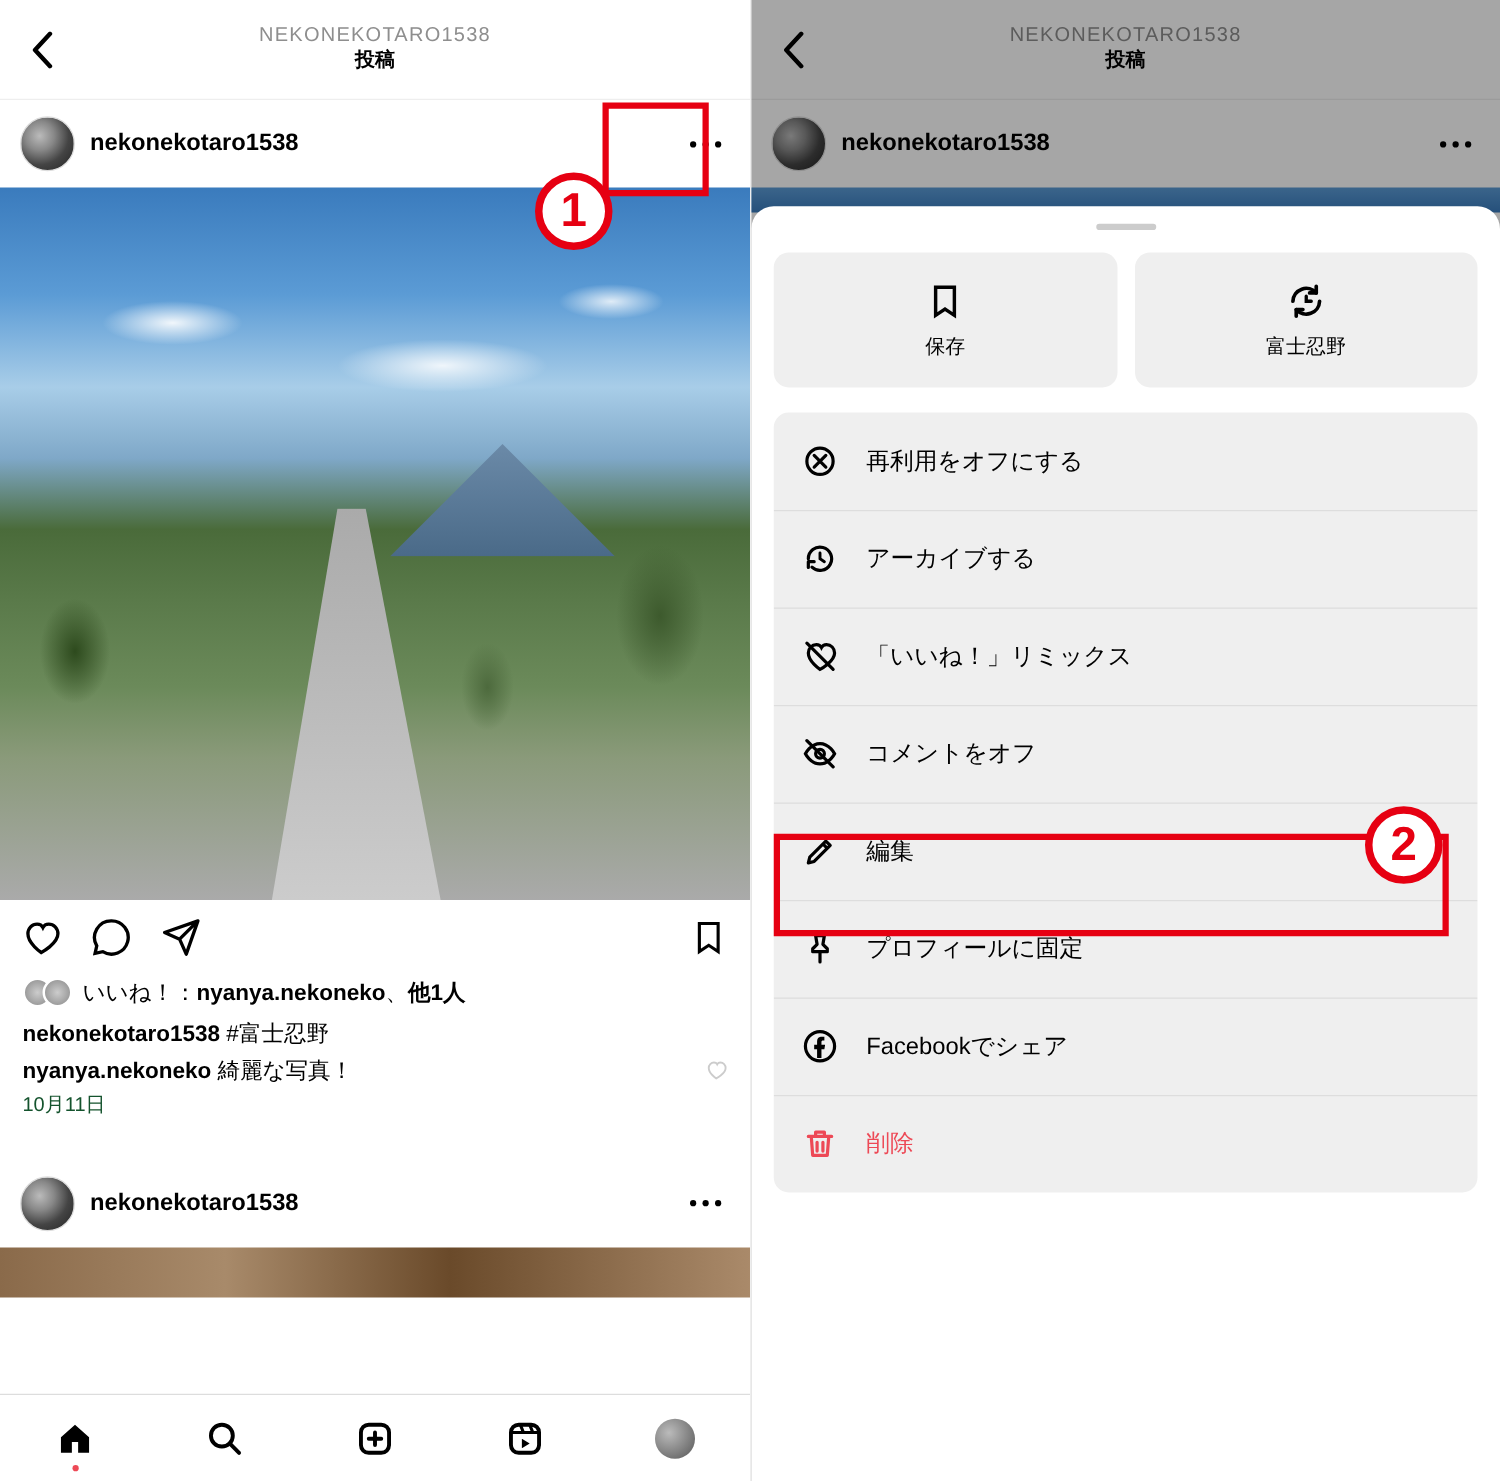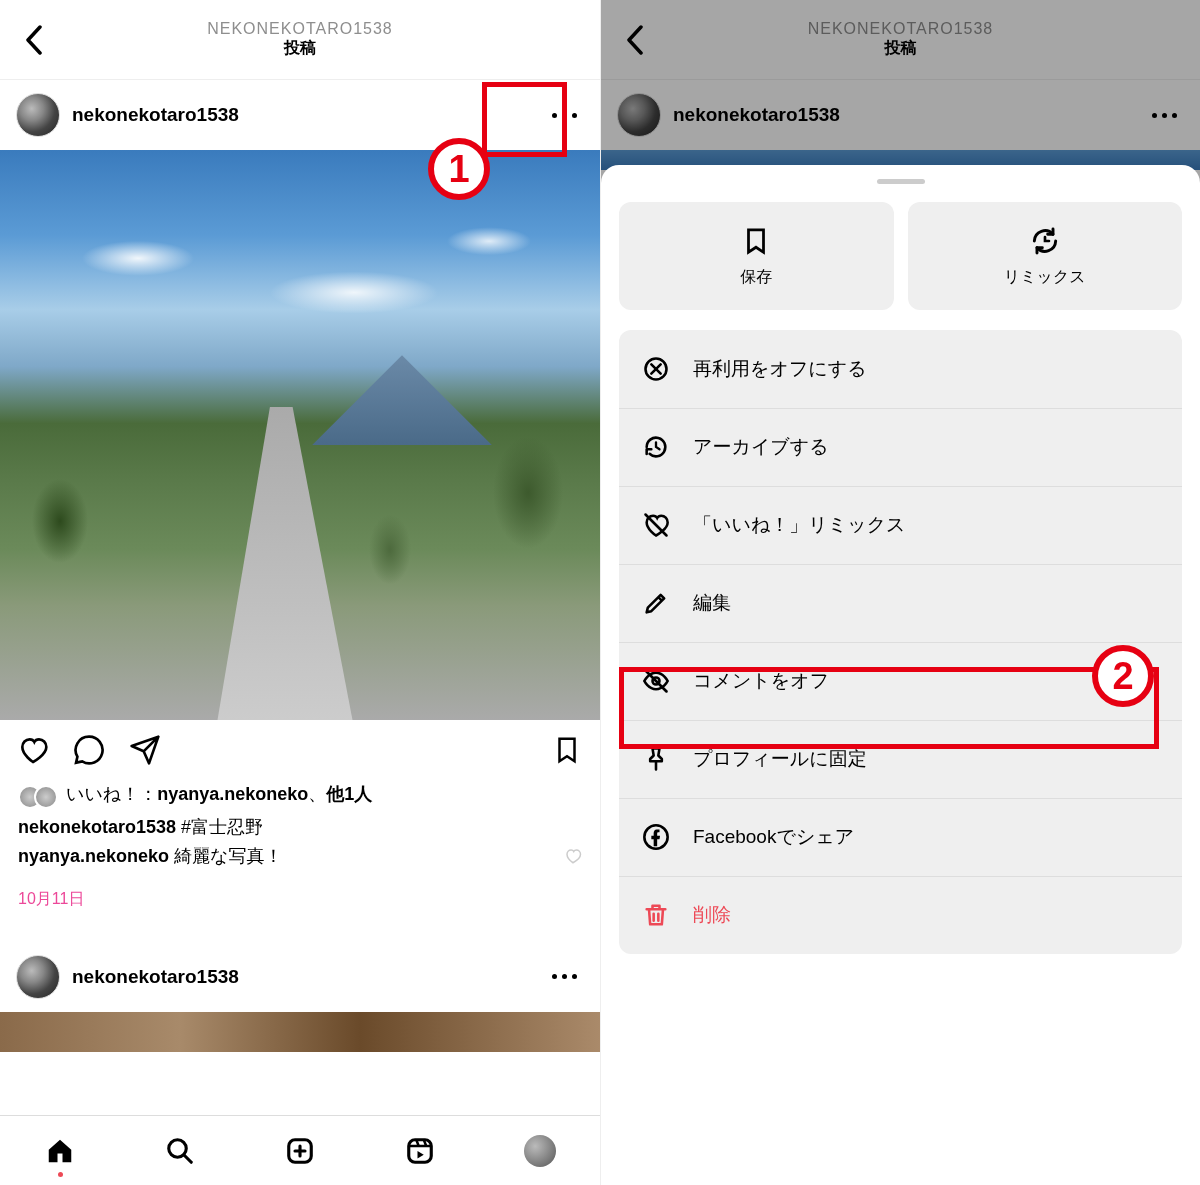--- a/index.html
+++ b/index.html
@@ -130,34 +130,34 @@
   }
   .action-bar .spacer { flex: 1; }
   .icon-btn { width: 34px; height: 34px; display: flex; align-items: center; justify-content: center; }
 
   
   .caption {
     padding: 0 18px;
     font-size: 18px;
     line-height: 1.6;
   }
-  .caption .likes-row { display: flex; align-items: flex-end; gap: 8px; margin-bottom: 4px; }
+  .caption .likes-row { display: flex; align-items: center; gap: 8px; margin-bottom: 4px; }
   .mini-avatars { display: flex; }
   .mini-avatars .mini {
     width: 24px; height: 24px; border-radius: 50%;
     background: radial-gradient(circle, #ccc, #888);
     border: 2px solid #fff;
     margin-left: -8px;
   }
   .mini-avatars .mini:first-child { margin-left: 0; }
   .bold { font-weight: 700; }
   .hashtag { color: #000000; }
   .comment-row { display: flex; align-items: center; }
   .comment-row .heart-mini { margin-left: auto; color: #ccc; }
-  .date { color: #ec4899; font-size: 16px; margin-top: 16px; }
+  .date { color: #14532d; font-size: 16px; margin-top: 2px; }
 
   
   .second-post {
     margin-top: 30px;
   }
   .second-photo {
     width: 100%; height: 40px;
     background: linear-gradient(to right, #8a6a4a 0%, #a88a6a 30%, #6a4a2a 60%, #aa8a6a 100%);
   }
 
@@ -442,21 +442,21 @@
             <path d="M6 3h12v18l-6-4-6 4z" fill="none" stroke="#000" stroke-width="2.2"></path>
           </svg>
         <div class="action-card-label">保存</div>
       </div>
       <div class="action-card">
         <svg width="32" height="32" viewBox="0 0 24 24">
             <path d="M4 12a8 8 0 0 1 14-5M20 12a8 8 0 0 1-14 5" fill="none" stroke="#000" stroke-width="2.2" stroke-linecap="round"></path>
             <path d="M18 3v4h-4M6 21v-4h4" fill="none" stroke="#000" stroke-width="2.2" stroke-linecap="round" stroke-linejoin="round"></path>
             <path d="M12 9v3h3" fill="none" stroke="#000" stroke-width="2" stroke-linecap="round"></path>
           </svg>
-        <div class="action-card-label">リミックス</div>
+        <div class="action-card-label">富士忍野</div>
       </div>
     </div>
 
     <div class="menu-list">
       <div class="menu-item">
         <span class="menu-icon">
           <svg width="28" height="28" viewBox="0 0 24 24">
               <circle cx="12" cy="12" r="9" fill="none" stroke="#000" stroke-width="2.2"></circle>
               <path d="M8 8l8 8M16 8l-8 8" stroke="#000" stroke-width="2.2" stroke-linecap="round"></path>
             </svg>
@@ -478,38 +478,38 @@
           <svg width="28" height="28" viewBox="0 0 24 24">
               <path d="M12 21s-8-5.3-8-11.2C4 6.5 6.5 4 9.5 4c1.5 0 2.9.8 3.5 2 .6-1.2 2-2 3.5-2 3 0 5.5 2.5 5.5 5.8C22 15.7 12 21 12 21z" fill="none" stroke="#000" stroke-width="2.2"></path>
               <path d="M3 3l18 18" stroke="#000" stroke-width="2.2" stroke-linecap="round"></path>
             </svg>
         </span>
         <span>「いいね！」リミックス</span>
       </div>
       <div class="menu-item">
         <span class="menu-icon">
           <svg width="28" height="28" viewBox="0 0 24 24">
-              <path d="M4 20l1-4L16 5l3 3L8 19l-4 1zM14 7l3 3" fill="none" stroke="#000" stroke-width="2.2" stroke-linejoin="round"></path>
-            </svg>
-        </span>
-        <span>編集</span>
-      </div>
-      <div class="menu-item">
-        <span class="menu-icon">
-          <svg width="28" height="28" viewBox="0 0 24 24">
               <path d="M2 12s3.5-7 10-7 10 7 10 7-3.5 7-10 7S2 12 2 12z" fill="none" stroke="#000" stroke-width="2.2"></path>
               <circle cx="12" cy="12" r="3" fill="none" stroke="#000" stroke-width="2.2"></circle>
               <path d="M3 3l18 18" stroke="#000" stroke-width="2.2" stroke-linecap="round"></path>
             </svg>
         </span>
         <span>コメントをオフ</span>
       </div>
       <div class="menu-item">
         <span class="menu-icon">
           <svg width="28" height="28" viewBox="0 0 24 24">
+              <path d="M4 20l1-4L16 5l3 3L8 19l-4 1zM14 7l3 3" fill="none" stroke="#000" stroke-width="2.2" stroke-linejoin="round"></path>
+            </svg>
+        </span>
+        <span>編集</span>
+      </div>
+      <div class="menu-item">
+        <span class="menu-icon">
+          <svg width="28" height="28" viewBox="0 0 24 24">
               <path d="M9 3h6l-1 6 3 3v2H7v-2l3-3-1-6zM12 14v7" fill="none" stroke="#000" stroke-width="2.2" stroke-linejoin="round" stroke-linecap="round"></path>
             </svg>
         </span>
         <span>プロフィールに固定</span>
       </div>
       <div class="menu-item">
         <span class="menu-icon">
           <svg width="28" height="28" viewBox="0 0 24 24">
               <circle cx="12" cy="12" r="10" fill="none" stroke="#000" stroke-width="2.2"></circle>
               <path d="M13 8h2V5.5h-2.5C11 5.5 10 7 10 8.5V11H8v3h2v6h3v-6h2l.5-3H13V9c0-.6.4-1 1-1z" fill="#000"></path>

